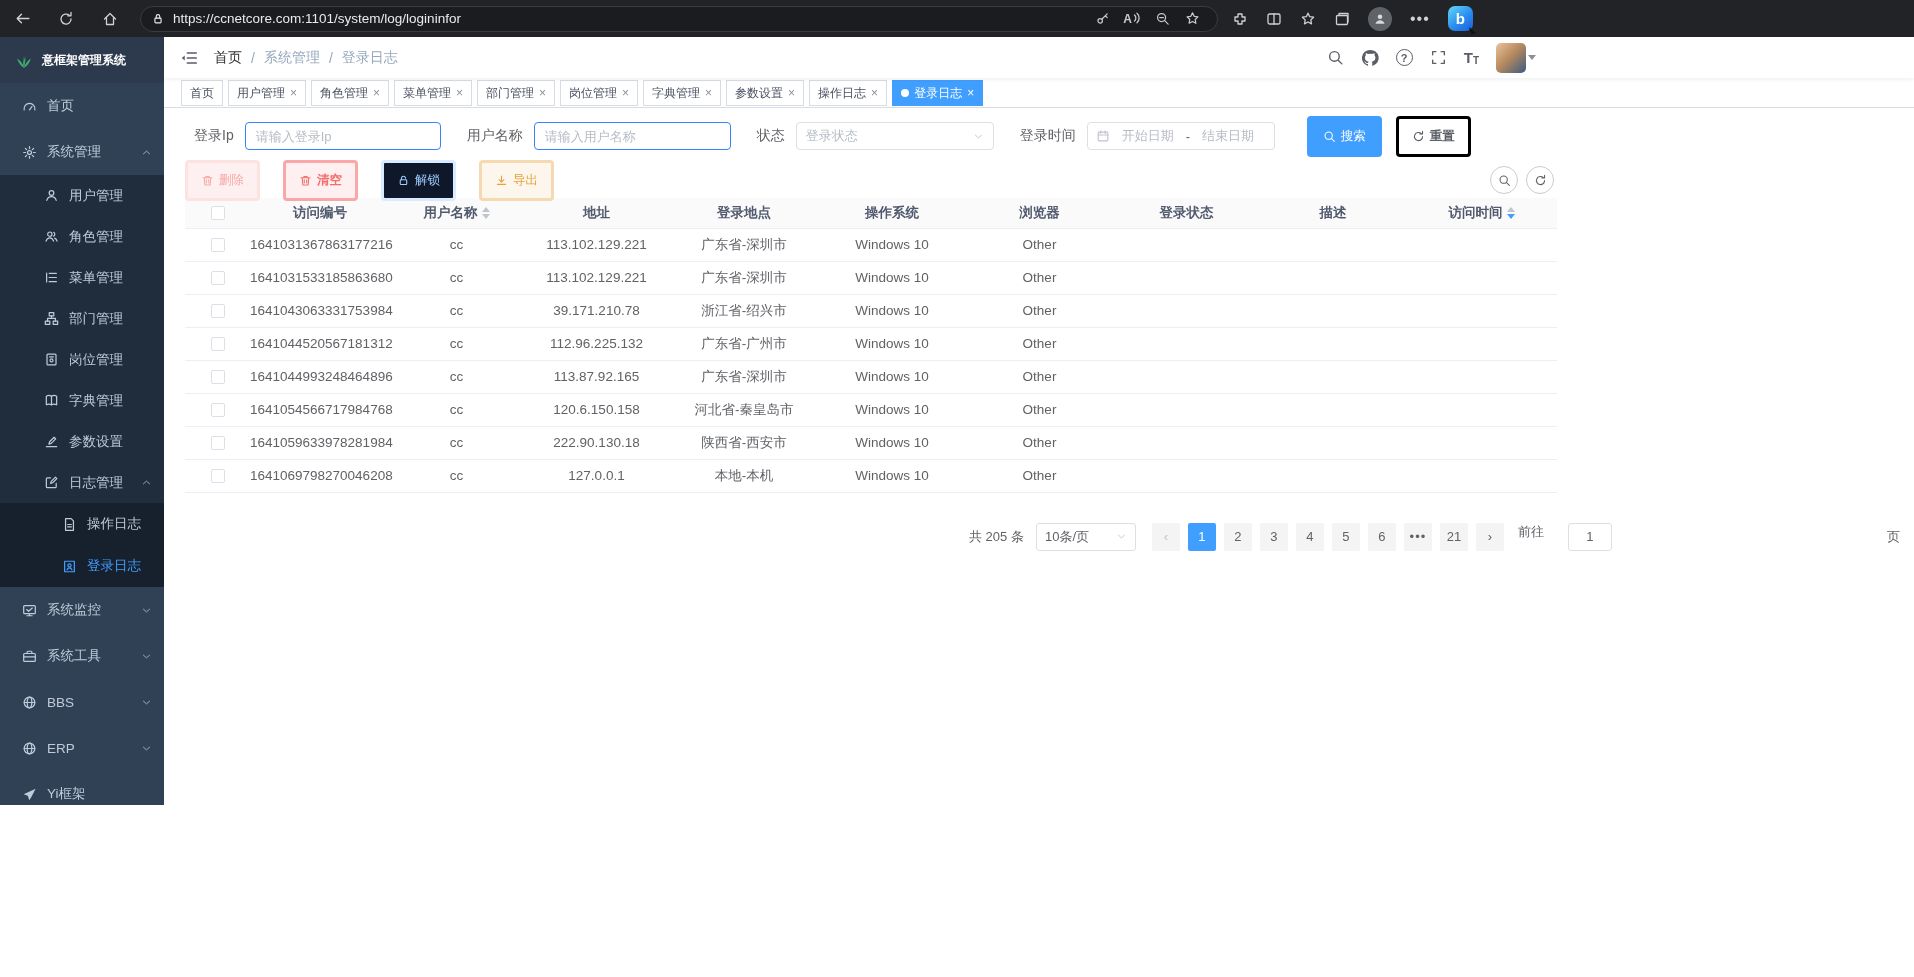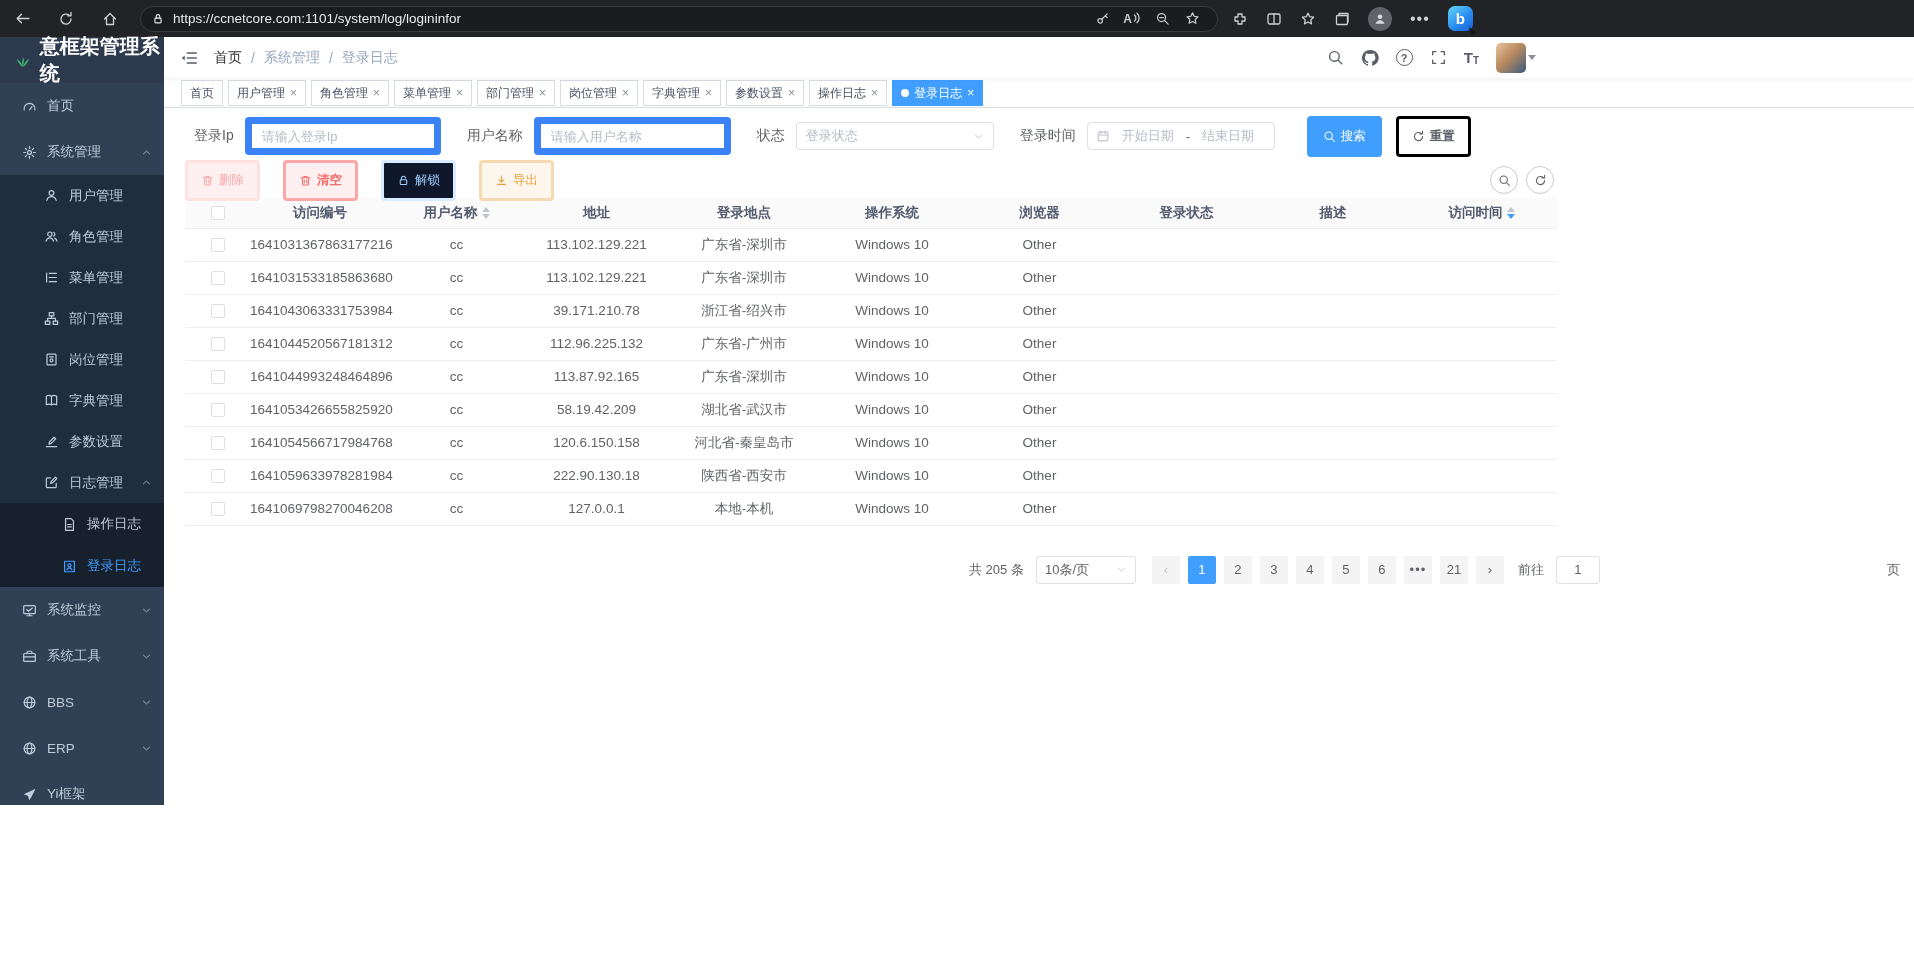--- a/index.html
+++ b/index.html
@@ -21,21 +21,21 @@
   .bing{width:25px;height:25px;border-radius:7px;background:linear-gradient(140deg,#64d8f7 0%,#2a8df0 55%,#1b5fd8 100%);
     color:#fff;font-weight:bold;font-size:15px;display:grid;place-items:center;position:relative}
   .bing .cursor{position:absolute;right:-2px;bottom:-3px;width:0;height:0;
     border-left:5px solid #111;border-top:8px solid transparent;transform:rotate(-18deg)}
   .chrome .dots{font-size:16px;letter-spacing:1px}
 
   
   .app{display:flex;height:940px}
   .sidebar{width:164px;background:#304156;height:768px;flex:0 0 164px;color:#bfcbd9;font-size:13.5px}
   .logo{height:46px;display:flex;align-items:center;padding-left:14px;gap:8px;background:#2d3a4d}
-  .logo .t{color:#fff;font-weight:bold;font-size:20px}
+  .logo .t{color:#fff;font-weight:bold;font-size:12px}
   .mi{display:flex;align-items:center;gap:10px;cursor:pointer;position:relative}
   .mi .chev{position:absolute;right:12px;opacity:.85}
   .lvl1{height:46px;padding-left:22px}
   .sub{background:#1f2d3d}
   .lvl2{height:41px;padding-left:44px}
   .sub2{background:#17212e}
   .lvl3{height:42px;padding-left:62px}
   .mi.active{color:#409eff}
   .micon{width:15px;height:15px;flex:0 0 15px}
 
@@ -60,21 +60,21 @@
   .tab .x{font-size:12px;color:#8a8f99;cursor:pointer}
   .tab.active{background:#409eff;border-color:#409eff;color:#fff}
   .tab.active .x{color:#fff}
   .tab-dot{width:8px;height:8px;border-radius:50%;background:#fff;flex:0 0 8px}
 
   
   .content{position:relative;flex:1}
   .formrow{display:flex;align-items:center;margin:14px 0 0 30px;height:28px}
   .flabel{font-weight:normal;color:#606266;margin-right:11px;white-space:nowrap}
   .fitem{display:flex;align-items:center;margin-right:26px}
-  .inp{height:28px;border:7px solid #3b82f6;border-radius:4px;padding:12px 10px;font-size:13px;
+  .inp{height:28px;border:1px solid #3b82f6;border-radius:4px;padding:12px 10px;font-size:13px;
     color:#606266;outline:none;font-family:inherit}
   .inp::placeholder{color:#b6bcc6}
   .sel{width:198px;height:28px;border:1px solid #dcdfe6;border-radius:4px;display:flex;align-items:center;
     padding:0 9px;color:#b6bcc6;font-size:13px;cursor:pointer;justify-content:space-between}
   .dater{width:188px;height:28px;border:1px solid #dcdfe6;border-radius:4px;display:flex;align-items:center;
     padding:0 8px;gap:12px;color:#b6bcc6;font-size:13px;cursor:pointer}
   .btn{height:41px;border-radius:4px;display:inline-flex;align-items:center;gap:5px;padding:0 13px;
     font-size:12.5px;cursor:pointer;border:3px solid #000000;background:#fff;color:#606266;white-space:nowrap}
   .btn-primary{background:#409eff;border-color:#409eff;color:#fff;margin-left:32px}
   .btn-reset{margin-left:14px;font-weight:bold;color:#5a5e66}
@@ -103,21 +103,21 @@
 
   
   .pag{display:flex;align-items:center;margin:30px 10px 0 0;padding-left:805px;color:#606266;font-size:13px}
   .pag .total{margin-right:12px}
   .psel{width:100px;height:28px;border:1px solid #dcdfe6;border-radius:3px;display:flex;align-items:center;
     justify-content:space-between;padding:0 8px;cursor:pointer;color:#606266;margin-right:12px}
   .pbtn{min-width:28px;height:28px;background:#f4f4f5;border-radius:2px;display:grid;place-items:center;
     margin:0 4px;cursor:pointer;font-size:13px;color:#606266;padding:0 5px}
   .pbtn.on{background:#409eff;color:#fff}
   .pbtn.dis{color:#c0c4cc}
-  .goto{display:flex;align-items:center;gap:12px;margin-left:10px}
+  .goto{display:flex;align-items:flex-start;gap:24px;margin-left:10px}
   .ginp{width:44px;height:28px;border:1px solid #dcdfe6;border-radius:3px;text-align:center;font-size:13px;
     color:#606266;outline:none;font-family:inherit}
   .page-unit{margin-left:auto;margin-right:4px}
 </style>
 </head>
 <body>
 
 <div class="chrome">
   <div class="nav">
     <svg class="ic" width="17" height="17" viewBox="0 0 16 16">
@@ -653,34 +653,20 @@
               <td>Windows 10</td>
               <td>Other</td>
               <td></td>
               <td></td>
               <td></td>
             </tr>
           <tr>
               <td>
                 <div class="cb"></div>
               </td>
-              <td>1641053426655825920</td>
-              <td>cc</td>
-              <td>58.19.42.209</td>
-              <td>湖北省-武汉市</td>
-              <td>Windows 10</td>
-              <td>Other</td>
-              <td></td>
-              <td></td>
-              <td></td>
-            </tr>
-          <tr>
-              <td>
-                <div class="cb"></div>
-              </td>
               <td>1641054566717984768</td>
               <td>cc</td>
               <td>120.6.150.158</td>
               <td>河北省-秦皇岛市</td>
               <td>Windows 10</td>
               <td>Other</td>
               <td></td>
               <td></td>
               <td></td>
             </tr>

